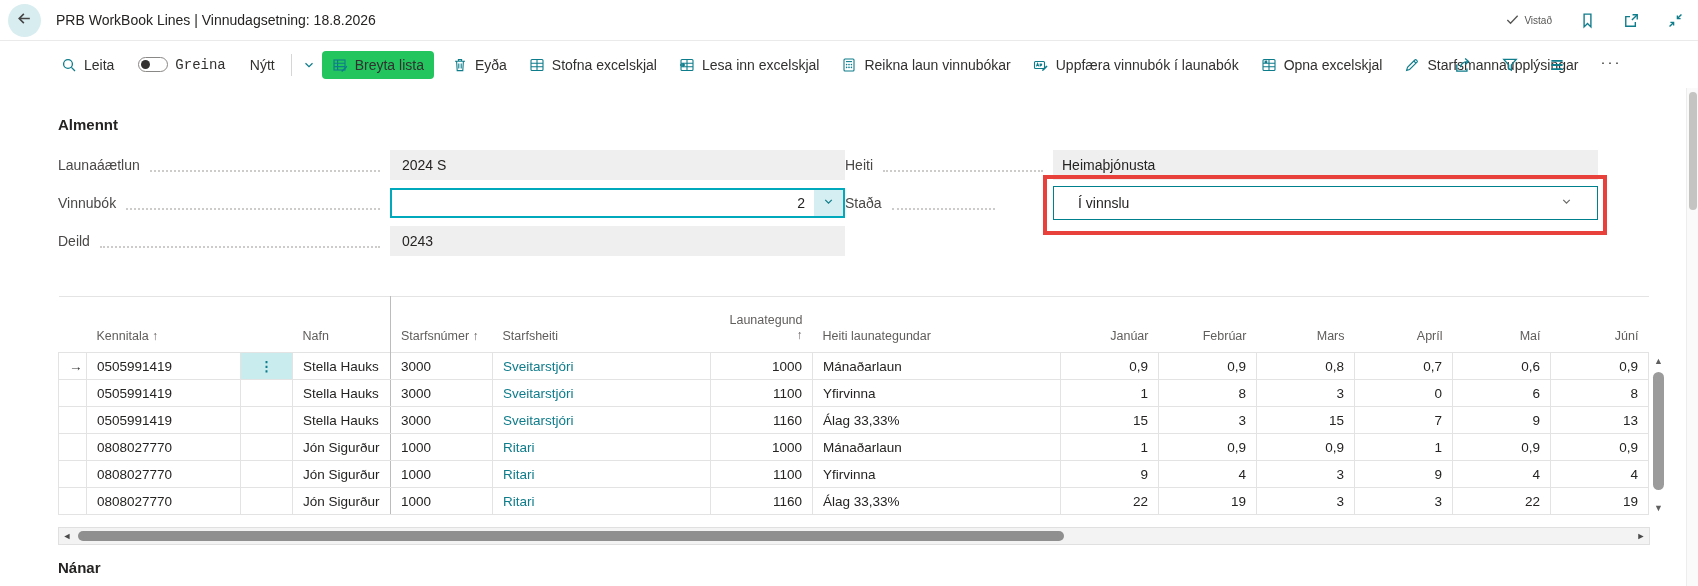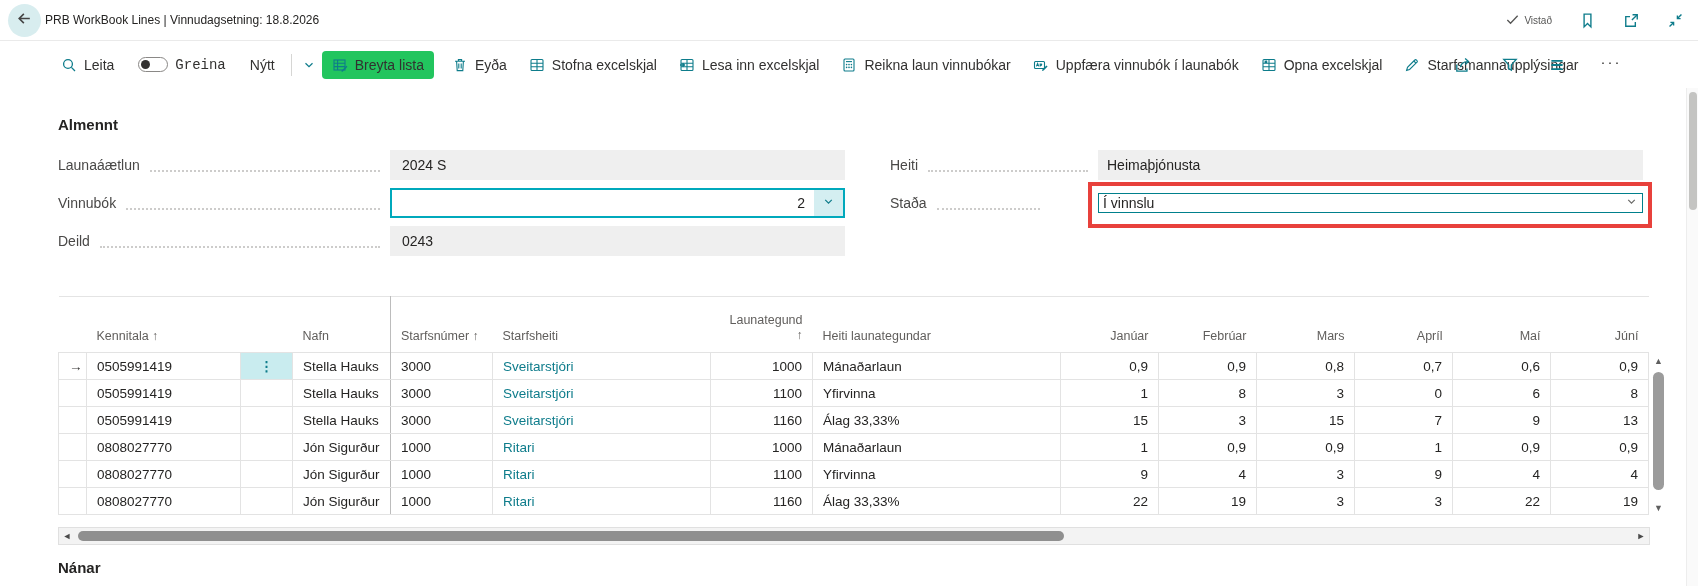--- a/index.html
+++ b/index.html
@@ -3,21 +3,21 @@
 <meta charset="utf-8">
 <style>
   * { margin:0; padding:0; box-sizing:border-box; }
   html,body { width:1698px; height:586px; overflow:hidden; background:#fff;
     font-family:"Liberation Sans", sans-serif; color:#252423; }
   .page { position:relative; width:1698px; height:586px; }
 
   
   .topbar { position:absolute; top:0; left:0; right:0; height:40px; display:flex; align-items:center; padding-left:8px; background:#fff; }
   .back-circle { width:33px; height:33px; border-radius:50%; background:#d8edef; display:flex; align-items:center; justify-content:center; cursor:pointer; color:#444; flex:0 0 auto; }
-  .page-title { margin-left:4px; font-size:12px; color:#252423; }
+  .page-title { margin-left:15px; font-size:14px; color:#252423; }
   .topbar-right { position:absolute; right:14px; top:0; height:40px; display:flex; align-items:center; gap:27px; }
   .saved { display:flex; align-items:center; gap:4px; font-size:10px; color:#565655; }
   .tb-sys-icon { color:#0e7c8b; display:flex; align-items:center; cursor:pointer; }
 
   
   .toolbar { position:absolute; top:40px; left:0; right:0; height:48px; border-top:1px solid #eaeaea; display:flex; align-items:center; padding-left:57px; font-size:14px; color:#323130; }
   .tb-item { display:flex; align-items:center; gap:7px; cursor:pointer; padding:6px 4px; border-radius:4px; white-space:nowrap; }
   .tb-item + .tb-item { margin-left:14px; }
   .tb-item.active { background:#22c55e; padding:6px 10px; }
   .tb-icon { color:#0e7c8b; display:flex; align-items:center; }
@@ -28,32 +28,32 @@
   .toolbar-right { position:absolute; right:132px; display:flex; gap:29px; align-items:center; }
 
   
   .page-scroll { position:absolute; top:88px; right:0; width:12px; bottom:0; background:#fafafa; border-left:1px solid #ededed; }
   .page-scroll .thumb { position:absolute; top:4px; left:2px; width:8px; height:118px; border-radius:4px; background:#c4c4c2; }
 
   
   .section-title { position:absolute; left:58px; font-size:15px; font-weight:bold; color:#252423; }
   #almennt-title { top:116px; }
   #nanar-title { top:559px; }
-  .fields { position:absolute; top:150px; left:58px; display:grid; grid-template-columns:787px 753px; column-gap:45px; }
+  .fields { position:absolute; top:150px; left:58px; display:grid; grid-template-columns:787px 753px; }
   .field-row { display:flex; align-items:center; height:30px; margin-bottom:8px; position:relative; }
   .field-label { font-size:14px; color:#494847; white-space:nowrap; }
   .leader { flex:1; margin:0 10px; height:46%; border-bottom:2px dotted #cdcccb; }
   .field-value { position:relative; height:30px; display:flex; align-items:center; font-size:14px; }
   .col-left .field-value { width:455px;padding-left:12px; }
   .col-right .field-value { width:545px; }
   .fv-readonly { background:#efefef; padding:0 9px; color:#252423; }
   .fv-lookup { border:2px solid #00a9bc; background:#fff; padding:0; }
   .fv-lookup .lookup-val { flex:1; text-align:right; padding-right:9px; }
   .lookup-btn { width:29px; align-self:stretch; background:#d4eef1; display:flex; align-items:center; justify-content:center; color:#0e7c8b; cursor:pointer; }
-  .fv-select { border:1.5px solid #00808c; background:#fff; padding:0 4px; height:20px; justify-content:space-between; cursor:pointer;margin-left:48px; }
+  .fv-select { border:1.5px solid #00808c; background:#fff; padding:0 24px; height:34px; justify-content:space-between; cursor:pointer;margin-left:48px; }
   .fv-select .chev { color:#6a6a68; }
   .red-highlight { position:absolute; left:-11px; right:-10px; top:-12px; bottom:-16px; border:4px solid #e8413c; pointer-events:none; }
 
   
   .table-wrap { position:absolute; top:296px; left:58px; }
   table.grid { border-collapse:collapse; table-layout:fixed; width:1590px; font-size:13.5px; }
   table.grid th { font-weight:normal; font-size:12.5px; color:#605e5c; vertical-align:bottom; padding:0 10px 9px 10px; text-align:left; cursor:pointer; white-space:nowrap; }
   table.grid thead tr { height:56px; border-top:1px solid #e4e4e4; border-bottom:1px solid #cecece; }
   table.grid td { border:1px solid #e3e3e3; height:27px; padding:0 10px; white-space:nowrap; overflow:hidden; background:#fff; cursor:text; }
   table.grid tr.datarow { height:27px; }

